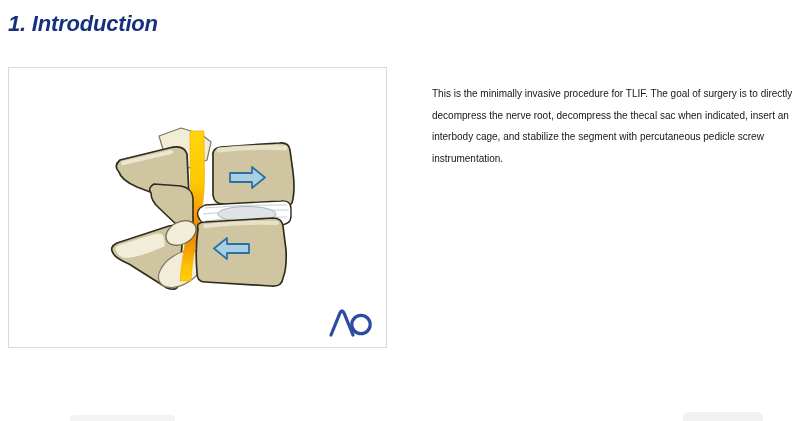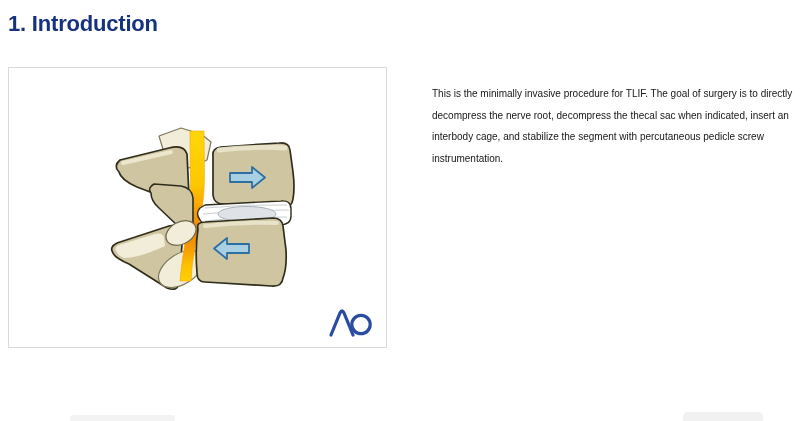--- a/index.html
+++ b/index.html
@@ -10,20 +10,21 @@
     overflow: hidden;
     font-family: "Liberation Sans", sans-serif;
   }
   .page-title {
     position: absolute;
     left: 8px; top: 11px;
     font-size: 22px;
     font-weight: 700;
     letter-spacing: -0.2px;
     color: #16317d;
+    font-style: italic;
   }
   .figure-frame {
     position: absolute;
     left: 8px; top: 67px;
     width: 379px; height: 281px;
     border: 1px solid #d9d9d9;
     background: #ffffff;
   }
   .figure-frame svg { display: block; width: 377px; height: 279px; }
   .text-col {

